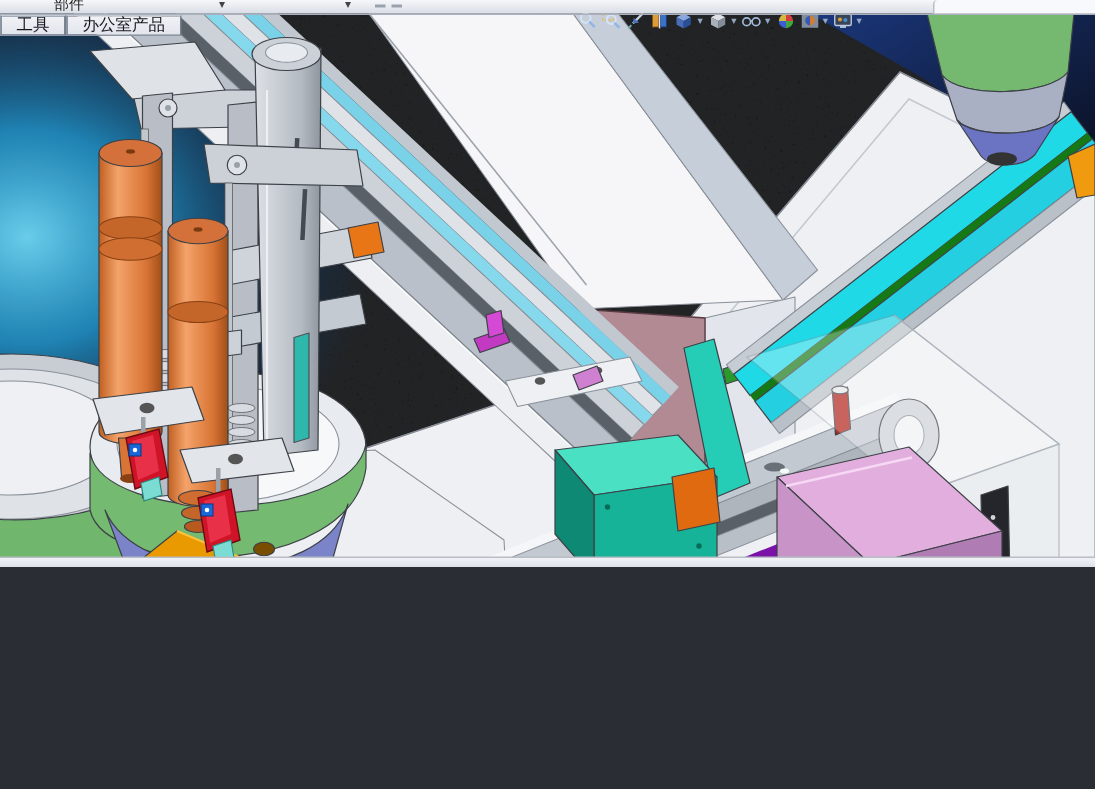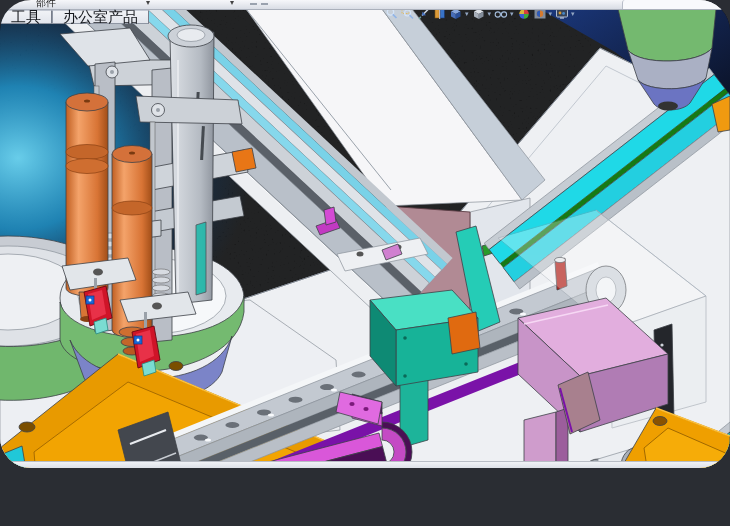--- a/index.html
+++ b/index.html
@@ -1,27 +1,27 @@
 <!DOCTYPE html>
 <html><head>
 <meta charset="utf-8">
 <style>
   html,body{margin:0;padding:0;background:#2a2d33;}
-  #app{position:relative;width:730px;height:468px;overflow:hidden;background:#060606;
-       font-family:"Liberation Sans","DejaVu Sans",sans-serif;border-radius:31px;}
+  #app{position:relative;width:730px;height:378px;overflow:hidden;background:#060606;
+       font-family:"Liberation Sans","DejaVu Sans",sans-serif;}
   
   #topstrip{position:absolute;left:0;top:0;width:730px;height:9px;overflow:hidden;
     background:linear-gradient(#f6f7fa,#d9dde5);border-bottom:1px solid #aab0bb;z-index:30;}
   #menuitem{position:absolute;left:36px;top:-4px;font-size:10px;color:#222;}
   .caret-top{position:absolute;top:-2px;font-size:8px;color:#444;}
   .dash{position:absolute;top:3px;width:7px;height:2px;background:#9aa2ae;}
   #toppanel{position:absolute;left:622px;top:0;width:108px;height:9px;background:#f8f9fc;
     border-left:1px solid #b8bdc8;border-bottom:1px solid #c5cad4;border-radius:3px 0 0 0;}
   #tabs{position:absolute;left:0;top:10px;display:flex;z-index:30;}
-  .tab{height:12px;line-height:12px;padding:0 10px;font-size:15px;color:#15181d;
+  .tab{height:12px;line-height:12px;padding:0 10px;font-size:11px;color:#15181d;
     background:linear-gradient(#f0f2f6,#e2e5ec);border:1px solid #8f96a3;border-top-color:#c3c8d2;
     border-right-color:#767d8a;white-space:nowrap;}
   
   #hud{position:absolute;left:385px;top:7px;display:flex;align-items:center;gap:2px;z-index:25;}
   .hicon{width:14px;height:14px;display:inline-flex;align-items:center;justify-content:center;opacity:.95;}
   .hcaret{font-size:7px;color:#93a6c2;margin:0 1px 0 0;}
   
   #viewport{position:absolute;left:0;top:9px;width:730px;height:511px;z-index:1;}
   
   #statusbar{position:absolute;left:0;bottom:0;width:730px;height:6px;

